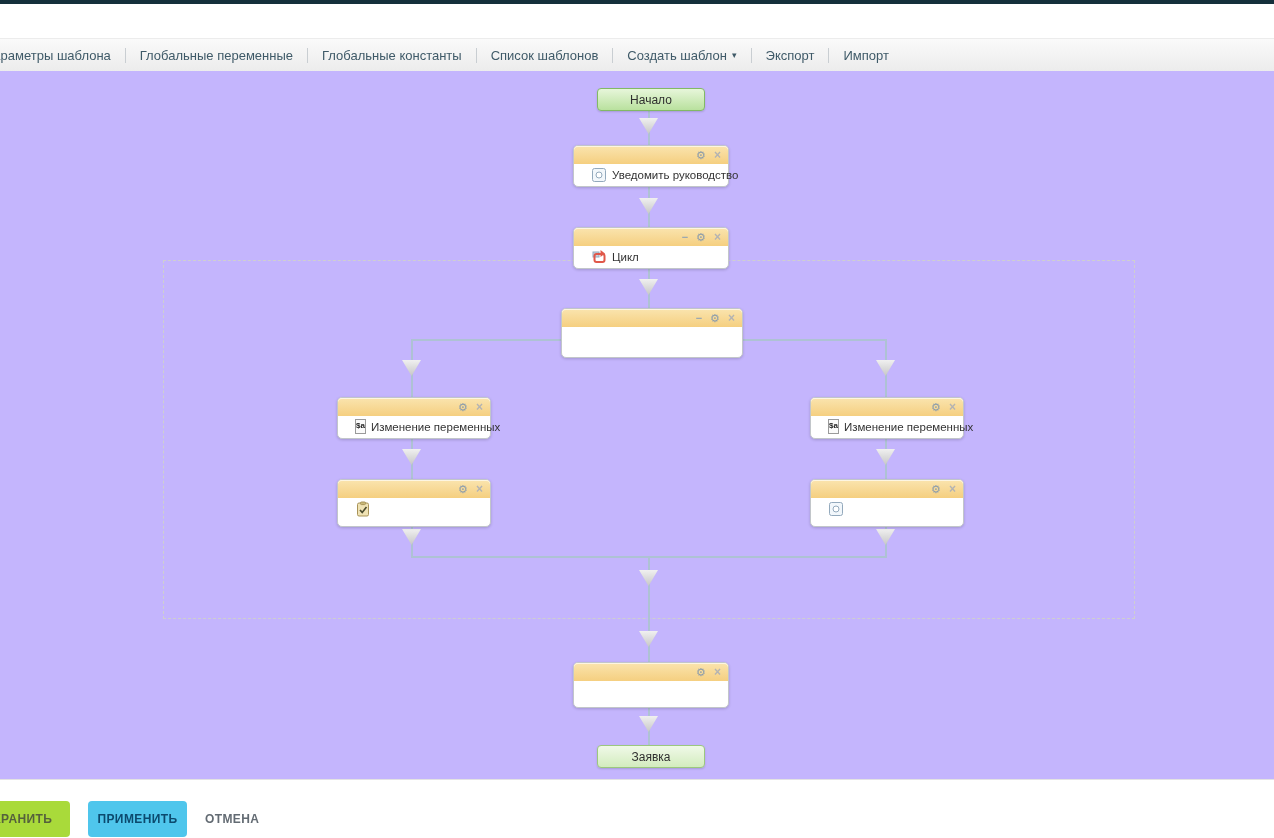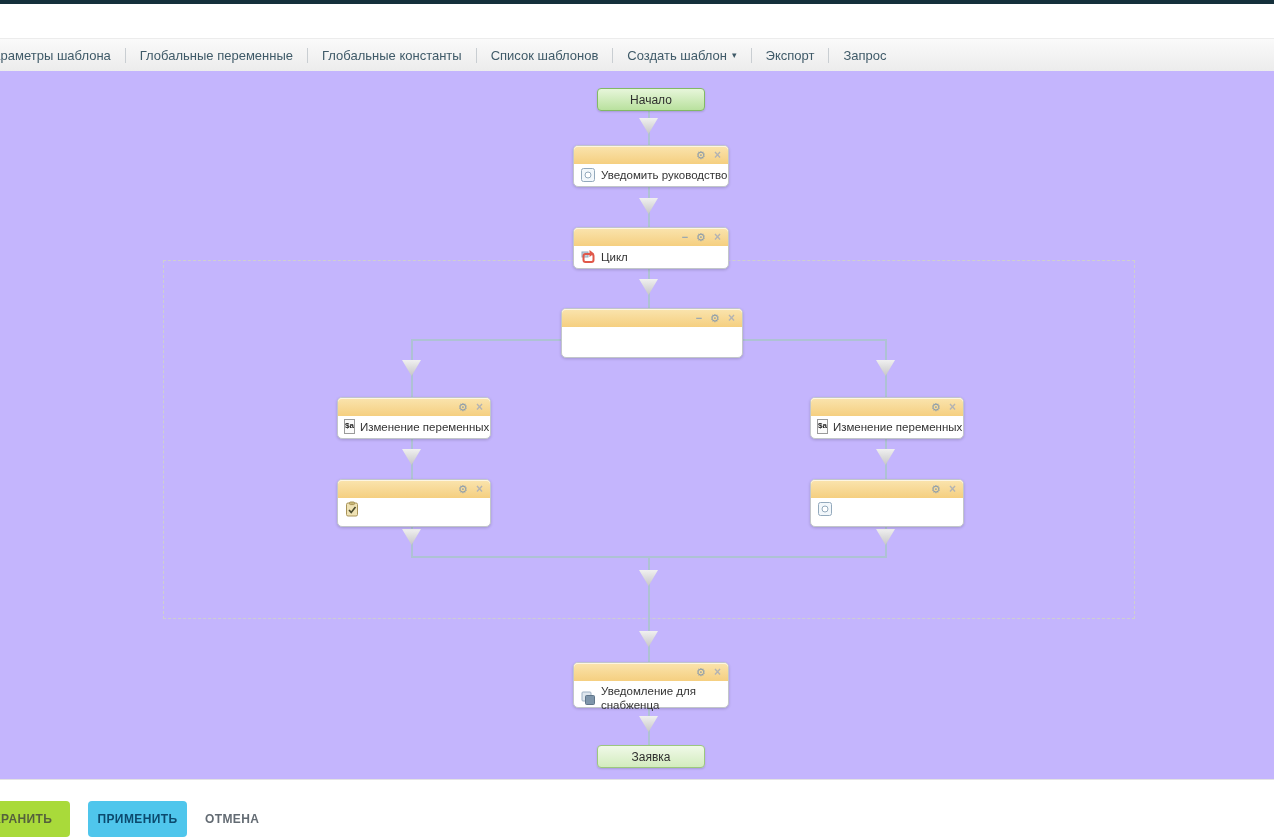--- a/index.html
+++ b/index.html
@@ -47,21 +47,21 @@
   .card{position:absolute;background:#fff;border:1px solid #c2c6ca;border-radius:5px;
         box-shadow:0 1px 3px rgba(0,0,0,.18);}
   .card-header{height:18px;display:flex;justify-content:flex-end;align-items:center;
                gap:8px;padding:0 7px;border-radius:4px 4px 0 0;
                background:linear-gradient(#fae4ae,#f5cf80);
                box-shadow:inset 0 1px 0 rgba(255,255,255,.65);}
   .wicon{font-size:11px;line-height:1;cursor:pointer;}
   .wicon.min{color:#9aa7b0;font-weight:bold;}
   .wicon.gear{color:#8b9cab;}
   .wicon.x{color:#b3b3b3;font-weight:bold;font-size:12px;}
-  .card-body{display:flex;align-items:center;gap:5px;padding:3px 6px;
+  .card-body{display:flex;align-items:center;gap:5px;padding:3px 17px;
              font-size:11.5px;color:#333;line-height:14px;}
   .card-body .nowrap{white-space:nowrap;}
   .nicon{flex:0 0 auto;width:16px;height:16px;}
   .yes{color:#2f9a35;margin-right:2px;flex:0 0 auto;}
   .no{color:#9e2c1f;margin-left:auto;flex:0 0 auto;}
 
   .card.notify-mgmt{left:573px;top:74px;width:154px;height:40px;}
   .card.cycle{left:573px;top:156px;width:154px;height:40px;}
   .card.approval{left:561px;top:237px;width:180px;height:48px;}
   .card.var-left{left:337px;top:326px;width:152px;height:40px;}
@@ -100,21 +100,21 @@
       <div class="sep"></div>
       <div class="tab">Список шаблонов</div>
       <div class="sep"></div>
       <div class="tab">
         <span>Создать шаблон</span>
         <span class="caret">▾</span>
       </div>
       <div class="sep"></div>
       <div class="tab">Экспорт</div>
       <div class="sep"></div>
-      <div class="tab">Запрос</div>
+      <div class="tab">Импорт</div>
     </div>
   </div>
 
   <div class="canvas">
 
     <div class="cycle-region"></div>
 
     <div class="vline" style="left:648px;top:38px;height:36px"></div>
     <div class="arrow" style="left:639px;top:47px"></div>
 
@@ -239,27 +239,20 @@
           <circle cx="8" cy="8" r="3" fill="#fff" stroke="#93a9bc"></circle>
         </svg>
       </div>
     </div>
 
     <div class="card notify-supplier">
       <div class="card-header">
         <span class="wicon gear">⚙</span>
         <span class="wicon x">×</span>
       </div>
-      <div class="card-body">
-        <svg class="nicon" viewBox="0 0 16 16">
-          <rect x="2" y="2" width="9" height="9" rx="1" fill="#dfe7ee" stroke="#9db0c2"></rect>
-          <rect x="5.5" y="5.5" width="9" height="9" rx="1" fill="#7e95aa" stroke="#5f7589"></rect>
-        </svg>
-        <span>Уведомление для снабженца</span>
-      </div>
     </div>
 
     <div class="term end">Заявка</div>
 
   </div>
 
   <div class="footer-btn btn-save">СОХРАНИТЬ</div>
   <div class="footer-btn btn-apply">ПРИМЕНИТЬ</div>
   <div class="footer-btn btn-cancel">ОТМЕНА</div>
 

